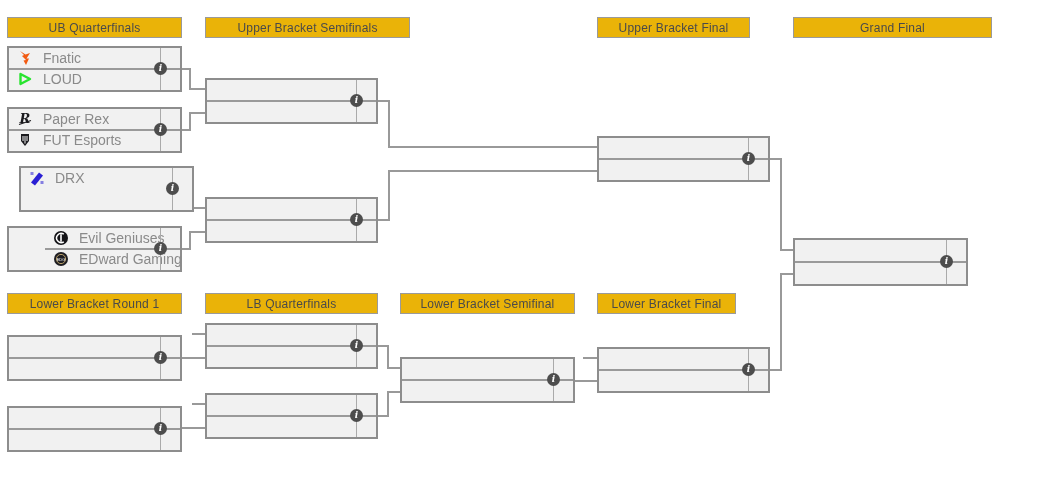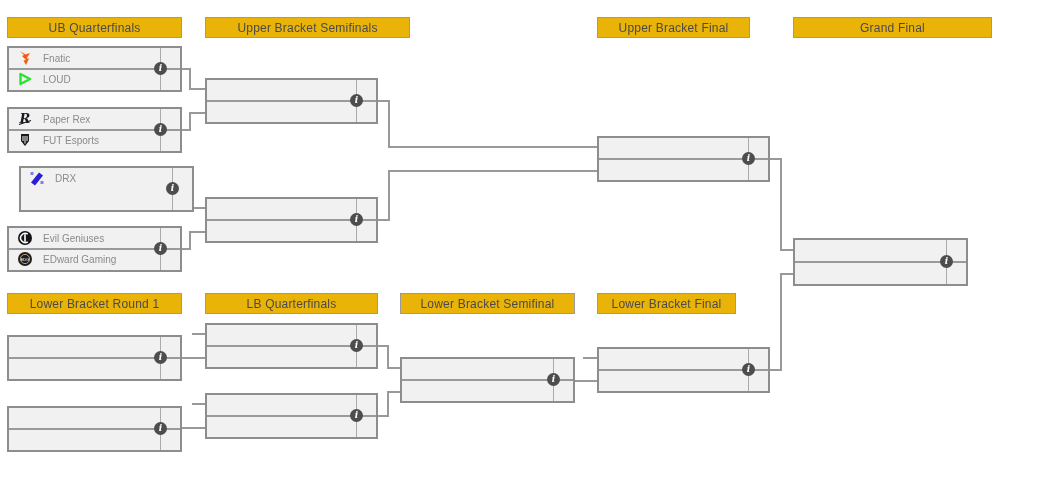--- a/index.html
+++ b/index.html
@@ -14,21 +14,21 @@
   }
   .match{
     position:absolute;width:175px;height:46px;background:#f1f1f1;
     border:2px solid #8d8d8d;box-sizing:border-box;
   }
   .match.w173{width:173px;}
   .match.h48{height:48px;}
   .row{height:20px;display:flex;align-items:center;padding-left:8px;gap:10px;box-sizing:border-box;}
   .h48 .row{height:21px;}
   .row.bottom{border-top:2px solid #9a9a9a;}
-  .tname{font-size:10px;color:#8a8a8a;white-space:nowrap;}
+  .tname{font-size:14px;color:#8a8a8a;white-space:nowrap;}
   .logo{width:16px;height:16px;display:inline-flex;flex:0 0 16px;}
   .logo svg{width:16px;height:16px;}
   .sep{position:absolute;top:0;bottom:0;right:19px;width:1px;background:#aaa;}
   .info{
     position:absolute;right:13px;top:50%;margin-top:-7px;width:13px;height:13px;
     border-radius:50%;background:#4d4d4d;color:#fff;
     font-family:"DejaVu Serif",serif;font-style:italic;font-weight:bold;font-size:9px;
     display:flex;align-items:center;justify-content:center;z-index:3;line-height:1;
   }
   .wires{position:absolute;left:0;top:0;z-index:1;}
@@ -136,21 +136,21 @@
             <rect x="1.5" y="2" width="3" height="3" fill="currentColor" opacity="0.55"></rect>
             <rect x="11.5" y="11" width="3" height="3" fill="currentColor" opacity="0.55"></rect>
           </svg>
       </span>
       <span class="tname">DRX</span>
     </div>
     <span class="sep"></span>
     <span class="info">i</span>
   </div>
 
-  <div class="match" style="left:7px;top:226px;">
+  <div class="match" style="left:7px;top:226px;padding-left:36px;">
     <div class="row top">
       <span class="logo" style="color: rgb(20, 20, 24);">
         <svg viewBox="0 0 16 16">
             <circle cx="8" cy="8" r="7" fill="currentColor"></circle>
             <path d="M10.8 4.2 A4.6 4.6 0 1 0 10.8 11.8" stroke="#fff" stroke-width="1.5" fill="none"></path>
             <rect x="7.2" y="4.2" width="1.6" height="7.6" fill="#fff"></rect>
           </svg>
       </span>
       <span class="tname">Evil Geniuses</span>
     </div>

